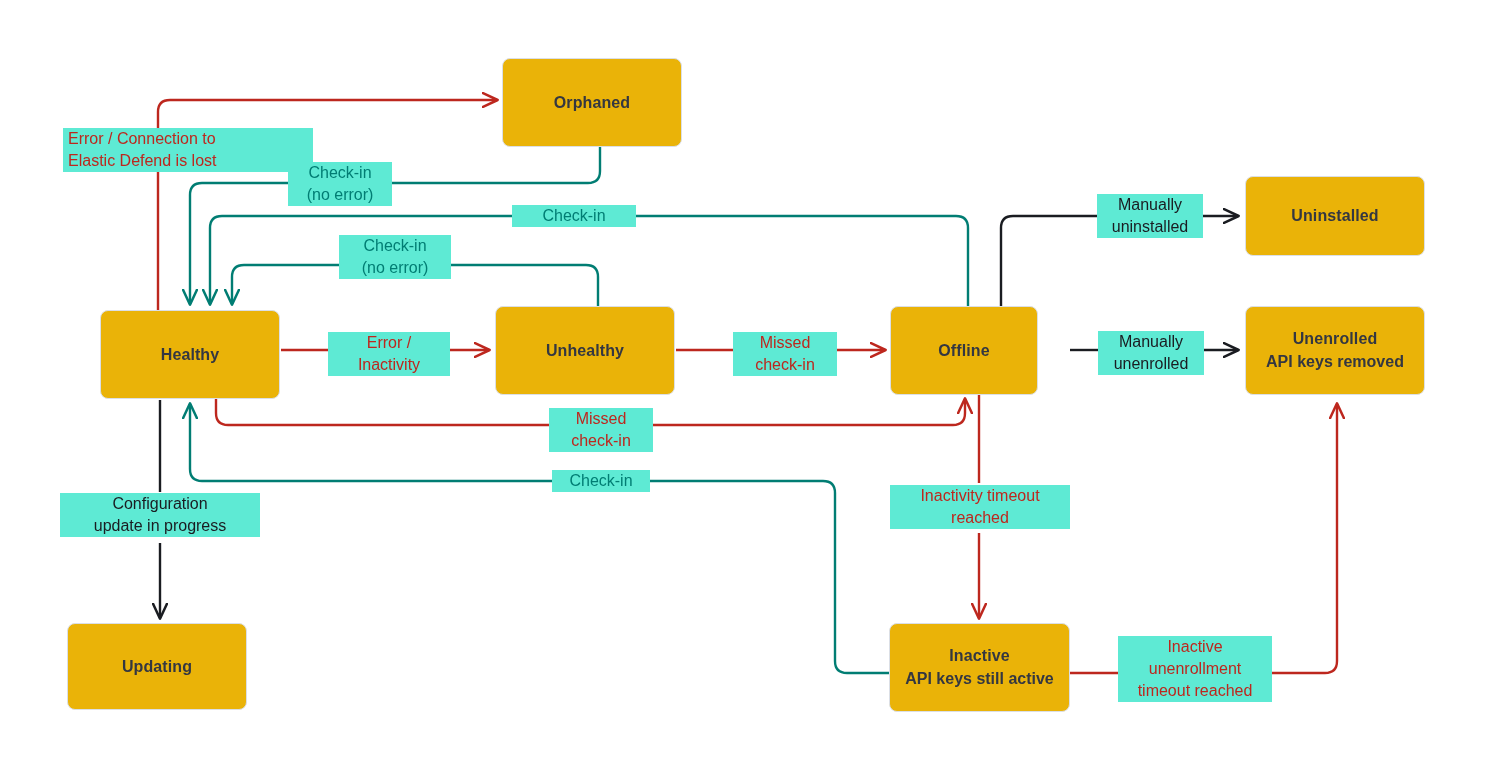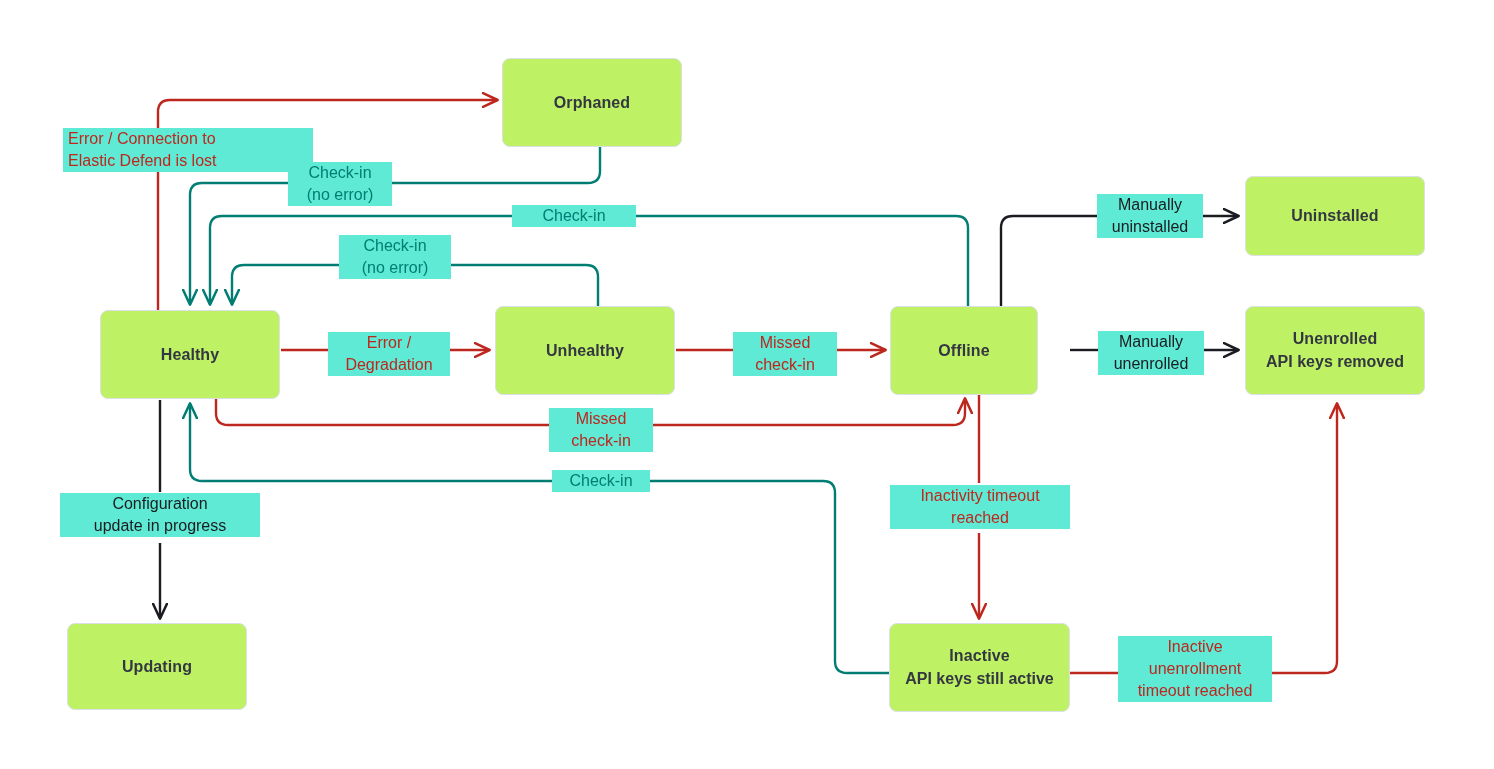--- a/index.html
+++ b/index.html
@@ -8,21 +8,21 @@
     font-family:"Liberation Sans", sans-serif;
     color:#1a1c21;
     overflow:hidden;
   }
   #canvas{position:relative;width:1494px;height:769px;background:#ffffff;}
   svg.edges{position:absolute;left:0;top:0;width:1494px;height:769px;}
 
   .node{
     position:absolute;
     box-sizing:border-box;
-    background:#bef264;
+    background:#eab308;
     border:1px solid #dbdfe6;
     border-radius:8px;
     display:flex;
     flex-direction:column;
     align-items:center;
     justify-content:center;
     text-align:right;
   }
   .node .title{
     font-size:16px;
@@ -156,21 +156,21 @@
 
   <div class="elabel teal" style="left:288px;top:162px;width:104px;">Check-in
 (no error)</div>
 
   <div class="elabel teal" style="left:512px;top:205px;width:124px;">Check-in</div>
 
   <div class="elabel teal" style="left:339px;top:235px;width:112px;">Check-in
 (no error)</div>
 
   <div class="elabel red" style="left:328px;top:332px;width:122px;">Error /
-Degradation</div>
+Inactivity</div>
 
   <div class="elabel red" style="left:733px;top:332px;width:104px;">Missed
 check-in</div>
 
   <div class="elabel red" style="left:549px;top:408px;width:104px;">Missed
 check-in</div>
 
   <div class="elabel teal" style="left:552px;top:470px;width:98px;">Check-in</div>
 
   <div class="elabel dark" style="left:1097px;top:194px;width:106px;">Manually

